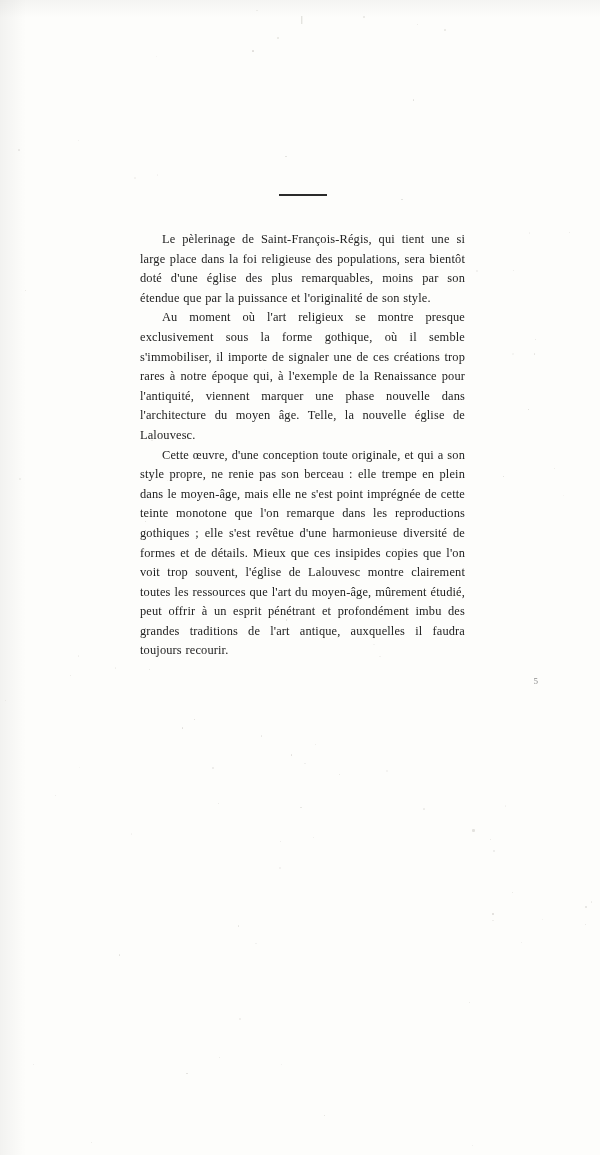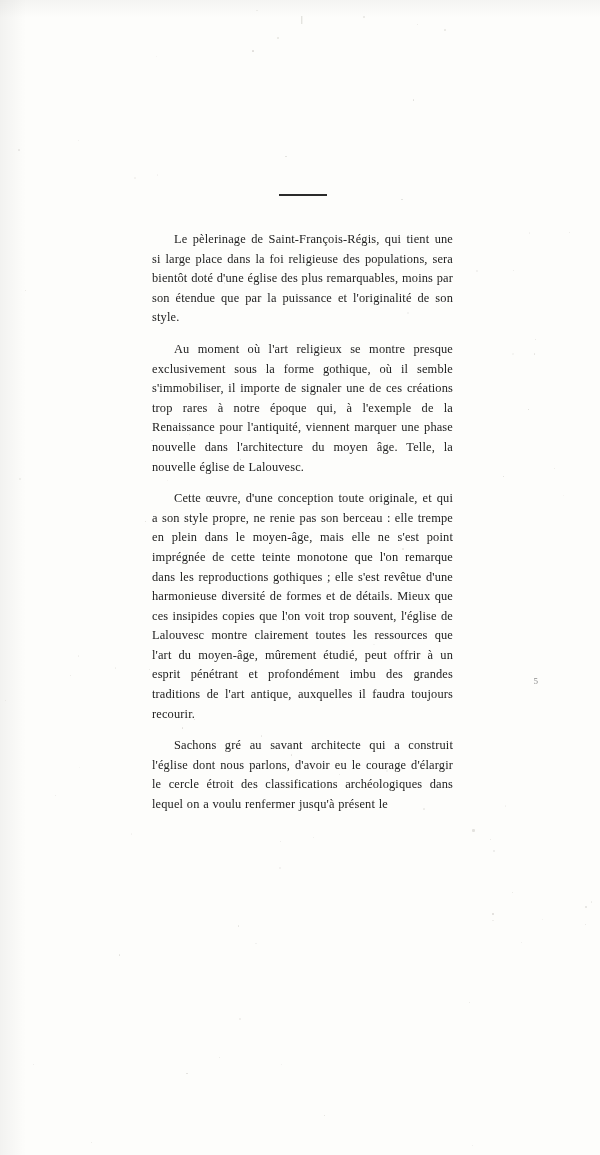--- a/index.html
+++ b/index.html
@@ -51,21 +51,21 @@
     margin-top: 22px;
     margin-bottom: 30px;
   }
   .rule {
     display: inline-block;
     width: 48px;
     height: 2px;
     background: #2a2a2a;
   }
   .body-text p {
-    margin: 12px;
+    margin: 0;
     font-size: 12.4px;
     line-height: 19.6px;
     text-align: justify;
     text-indent: 22px;
     color: #222;
     letter-spacing: .15px;
     word-spacing: .4px;
     -webkit-font-smoothing: antialiased;
   }
   .body-text p + p {
@@ -113,21 +113,20 @@
   <div class="content">
 
     <div class="rule-wrap">
       <span class="rule"></span>
     </div>
 
     <div class="body-text">
       <p>Le pèlerinage de Saint-François-Régis, qui tient une si large place dans la foi religieuse des populations, sera bientôt doté d'une église des plus remarquables, moins par son étendue que par la puissance et l'originalité de son style.</p>
       <p>Au moment où l'art religieux se montre presque exclusivement sous la forme gothique, où il semble s'immobiliser, il importe de signaler une de ces créations trop rares à notre époque qui, à l'exemple de la Renaissance pour l'antiquité, viennent marquer une phase nouvelle dans l'architecture du moyen âge. Telle, la nouvelle église de Lalouvesc.</p>
       <p>Cette œuvre, d'une conception toute originale, et qui a son style propre, ne renie pas son berceau : elle trempe en plein dans le moyen-âge, mais elle ne s'est point imprégnée de cette teinte monotone que l'on remarque dans les reproductions gothiques ; elle s'est revêtue d'une harmonieuse diversité de formes et de détails. Mieux que ces insipides copies que l'on voit trop souvent, l'église de Lalouvesc montre clairement toutes les ressources que l'art du moyen-âge, mûrement étudié, peut offrir à un esprit pénétrant et profondément imbu des grandes traditions de l'art antique, auxquelles il faudra toujours recourir.</p>
-      <p>Sachons gré au savant architecte qui a construit l'église dont nous parlons, d'avoir eu le courage d'élargir le cercle étroit des classifications archéologiques dans lequel on a voulu renfermer jusqu'à présent le</p>
     </div>
   </div>
 
   <div class="folio">5</div>
 
 <div class="speck" style="width: 1.54825px; height: 1.54825px; left: 181.669px; top: 727.356px; opacity: 0.65;"></div>
     <div class="speck" style="width: 1.58714px; height: 1.58714px; left: 401.182px; top: 198.603px; opacity: 0.6;"></div>
     <div class="speck" style="width: 1.63164px; height: 1.63164px; left: 493.211px; top: 850.332px; opacity: 0.35;"></div>
     <div class="speck" style="width: 1.77023px; height: 1.77023px; left: 114.557px; top: 666.852px; opacity: 0.31;"></div>
     <div class="speck" style="width: 0.834317px; height: 0.834317px; left: 469.394px; top: 1002px; opacity: 0.58;"></div>

